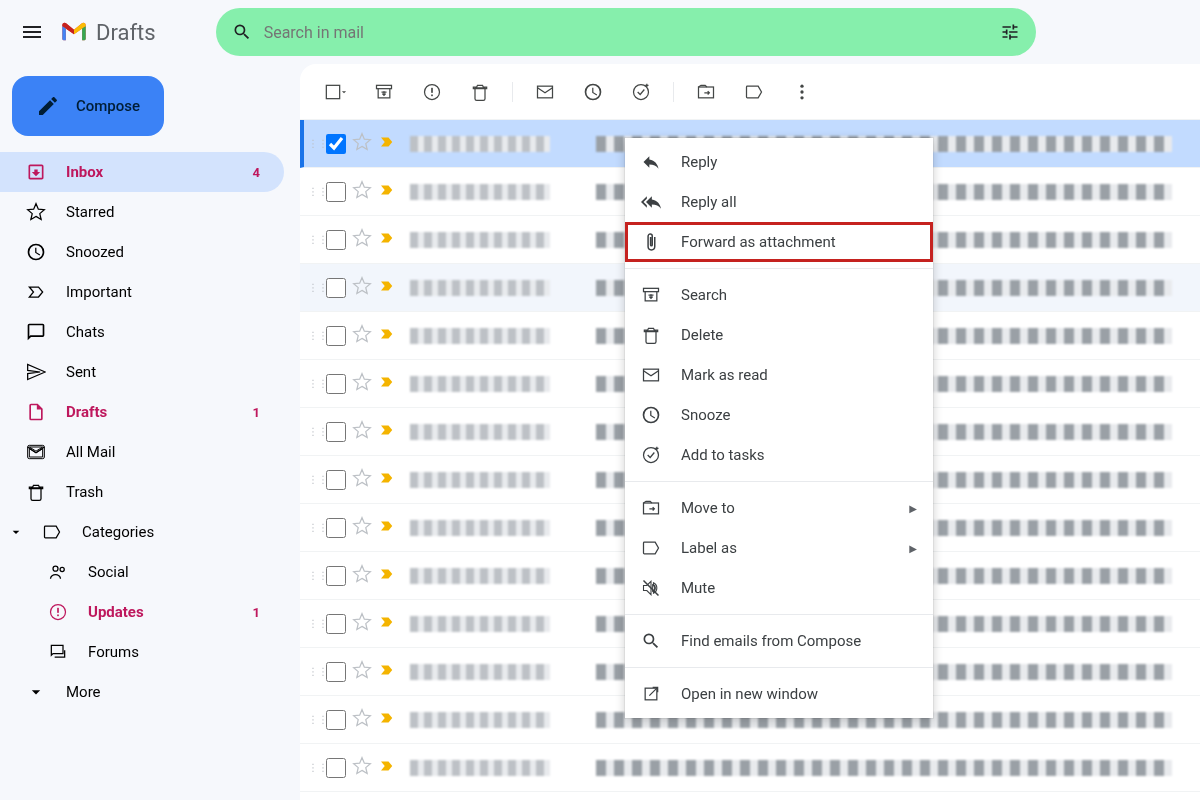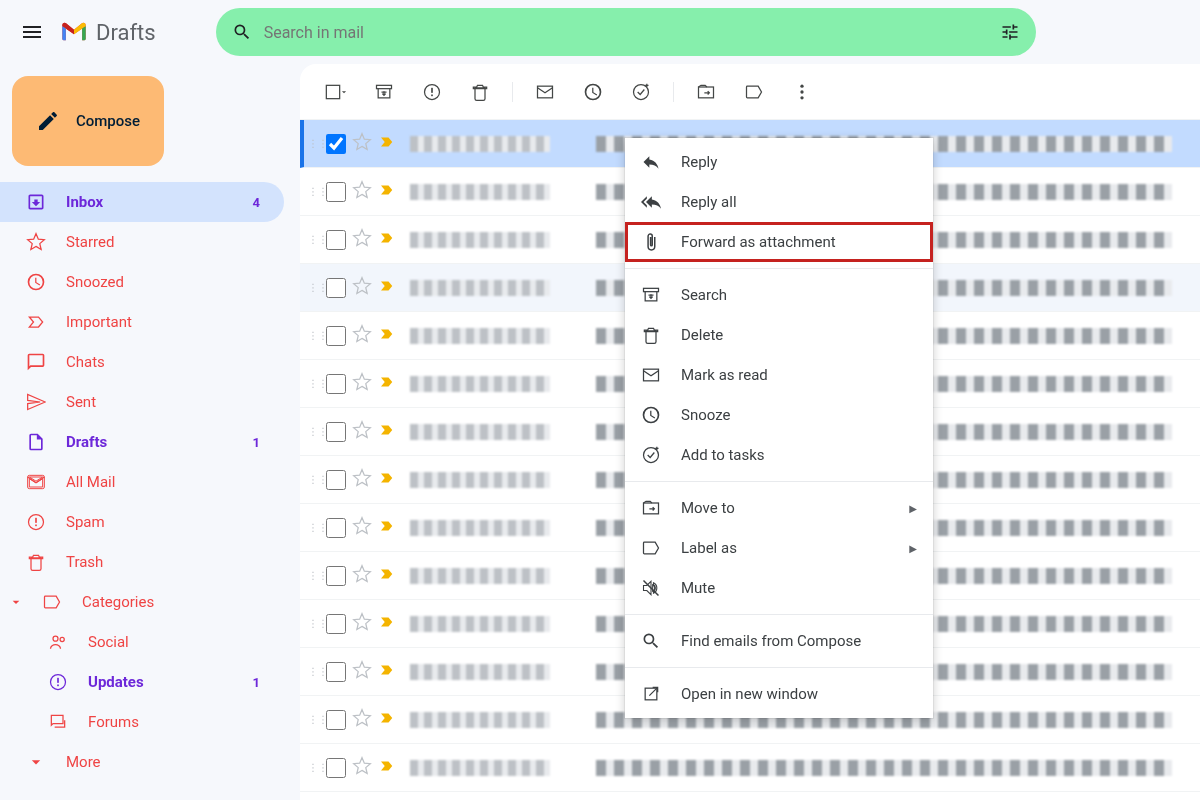--- a/index.html
+++ b/index.html
@@ -5,24 +5,24 @@
 * { box-sizing: border-box; margin: 0; padding: 0; font-family: 'Google Sans', Roboto, Arial, sans-serif; }
 body { background: #f6f8fc; color: #202124; overflow: hidden; width: 1200px; height: 800px; }
 .header { display: flex; align-items: center; padding: 8px 8px; height: 64px; }
 .hamburger { width: 48px; height: 48px; display: flex; align-items: center; justify-content: center; border-radius: 50%; cursor: pointer; }
 .logo-wrap { display: flex; align-items: center; gap: 8px; margin-left: 4px; margin-right: 60px; }
 .logo-text { font-size: 22px; color: #5f6368; font-weight: 400; }
 .search-bar { flex: 1; max-width: 820px; height: 48px; background: #86efac; border-radius: 24px; display: flex; align-items: center; padding: 0 16px; gap: 12px; }
 .search-bar input { flex: 1; border: none; background: transparent; font-size: 16px; outline: none; color: #5f6368; }
 .main { display: flex; height: calc(100% - 64px); }
 .sidebar { width: 300px; padding: 8px 0; }
-.compose-btn { display: flex; align-items: center; gap: 16px; background: #fdba74; border: none; border-radius: 16px; padding: 33px 24px; margin: 4px 12px 16px 12px; font-size: 15px; font-weight: 500; cursor: pointer; color: #001d35; }
-.nav-item { display: flex; align-items: center; height: 40px; padding: 0 12px 0 26px; border-radius: 0 20px 20px 0; cursor: pointer; margin-right: 16px; gap: 20px; color: #ef4444; }
+.compose-btn { display: flex; align-items: center; gap: 16px; background: #3b82f6; border: none; border-radius: 16px; padding: 18px 24px; margin: 4px 12px 16px 12px; font-size: 15px; font-weight: 500; cursor: pointer; color: #001d35; }
+.nav-item { display: flex; align-items: center; height: 40px; padding: 0 12px 0 26px; border-radius: 0 20px 20px 0; cursor: pointer; margin-right: 16px; gap: 20px; color: #000000; }
 .nav-item.active { background: #d3e3fd; font-weight: 700; color: #202124; }
-.nav-item.bold { font-weight: 700; color: #6d28d9; }
+.nav-item.bold { font-weight: 700; color: #be185d; }
 .nav-item .count { margin-left: auto; margin-right: 12px; font-size: 13px; }
 .nav-item .label { font-size: 15px; }
 .nav-sub { padding-left: 48px !important; }
 .content { flex: 1; background: #fff; border-radius: 16px 0 0 0; display: flex; flex-direction: column; overflow: hidden; }
 .toolbar { display: flex; align-items: center; height: 56px; padding: 0 16px; gap: 8px; border-bottom: 1px solid #f1f3f4; }
 .tb-btn { width: 40px; height: 40px; display: flex; align-items: center; justify-content: center; border-radius: 50%; cursor: pointer; color: #444746; }
 .tb-sep { width: 1px; height: 20px; background: #e8eaed; margin: 0 4px; }
 .email-list { flex: 1; overflow-y: auto; position: relative; }
 .email-row { display: flex; align-items: center; height: 48px; border-bottom: 1px solid #f1f3f4; padding: 0 8px; gap: 6px; cursor: pointer; }
 .email-row.selected { background: #c2dbff; border-left: 4px solid #1a73e8; padding-left: 4px; }
@@ -280,28 +280,20 @@
           <span class="icon">
             <svg width="20" height="20" viewBox="0 0 24 24">
               <use href="#i-allmail"></use>
             </svg>
           </span>
           <span class="label">All Mail</span>
         </div>
         <div class="nav-item">
           <span class="icon">
             <svg width="20" height="20" viewBox="0 0 24 24">
-              <use href="#i-spam"></use>
-            </svg>
-          </span>
-          <span class="label">Spam</span>
-        </div>
-        <div class="nav-item">
-          <span class="icon">
-            <svg width="20" height="20" viewBox="0 0 24 24">
               <use href="#i-trash"></use>
             </svg>
           </span>
           <span class="label">Trash</span>
         </div>
         <div class="nav-item">
           <span class="icon" style="margin-left:-20px;margin-right:-4px">
             <svg width="16" height="16" viewBox="0 0 24 24">
               <use href="#i-chevd"></use>
             </svg>

